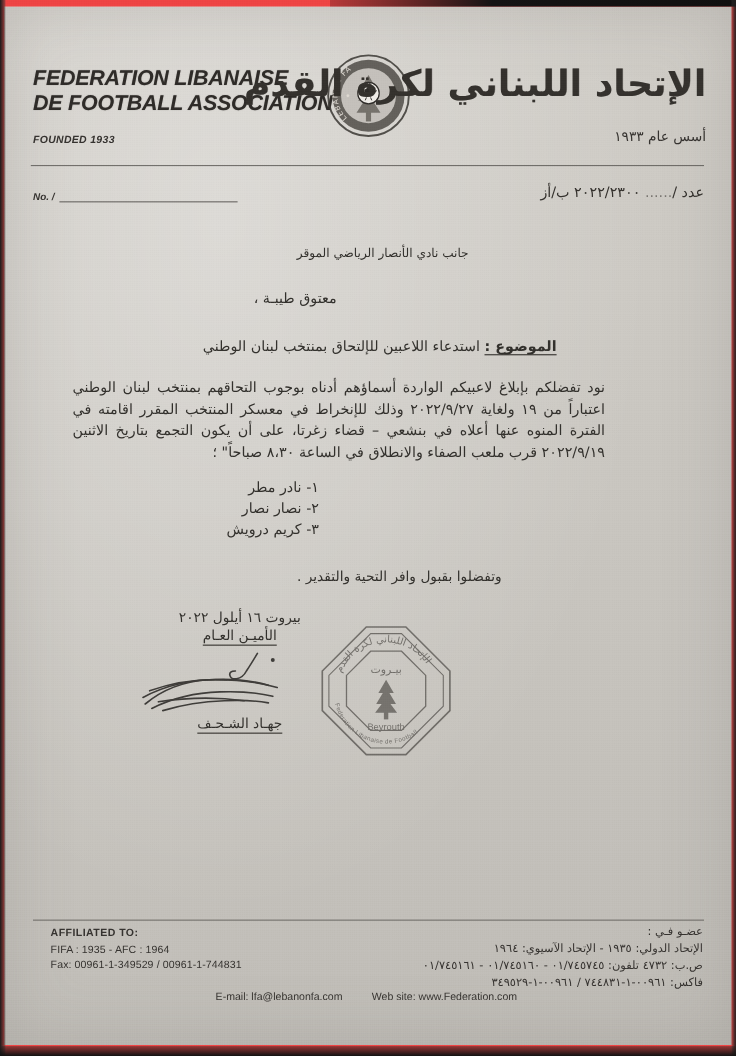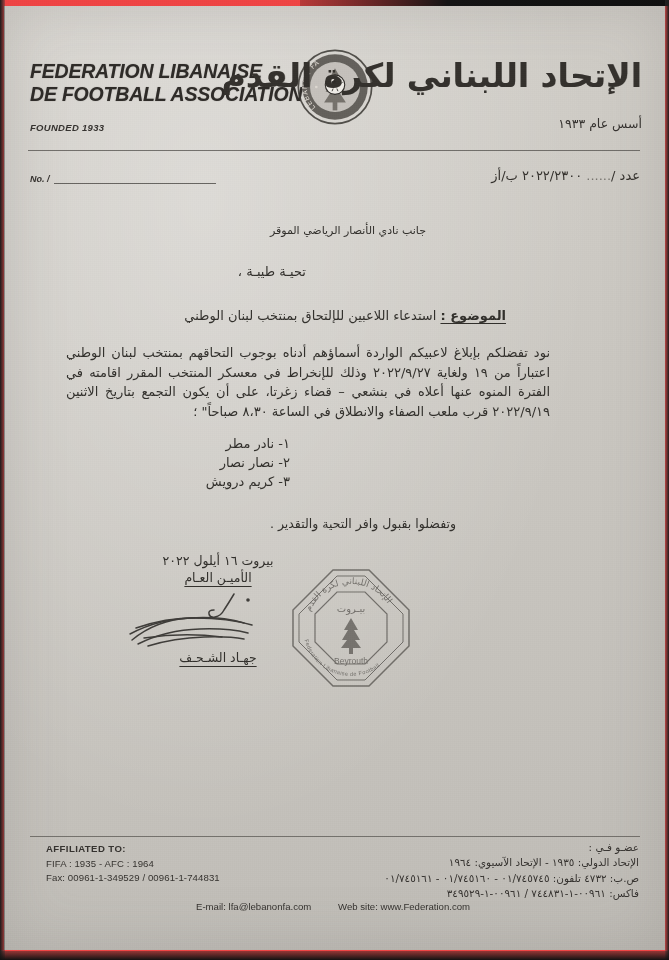--- a/index.html
+++ b/index.html
@@ -297,21 +297,21 @@
     <span class="ref-no">No. /</span>
     <span class="ref-no-line"></span>
     <span class="ref-ar">
       <span>عدد /</span><span class="dots">......</span>
       <span>٢٠٢٢/٢٣٠٠ ب/أز</span>
     </span>
   </div>
 
   <div id="body">
     <p class="addressee">جانب نادي الأنصار الرياضي الموقر</p>
-    <p class="greeting">تحيـة طيبـة ،</p>
+    <p class="greeting">معتوق طيبـة ،</p>
     <p class="subject">
       <span class="lbl">الموضوع :</span>
       <span class="txt">استدعاء اللاعبين للإلتحاق بمنتخب لبنان الوطني</span>
     </p>
     <p class="para">نود تفضلكم بإبلاغ لاعبيكم الواردة أسماؤهم أدناه بوجوب التحاقهم بمنتخب لبنان الوطني اعتباراً من ١٩ ولغاية ٢٠٢٢/٩/٢٧ وذلك للإنخراط في معسكر المنتخب المقرر اقامته في الفترة المنوه عنها أعلاه في بنشعي – قضاء زغرتا، على أن يكون التجمع بتاريخ الاثنين ٢٠٢٢/٩/١٩ قرب ملعب الصفاء والانطلاق في الساعة ٨،٣٠ صباحاً" ؛</p>
     <ol class="names">
       <li>
         <span>١-</span>
         <span>نادر مطر</span>
       </li>

